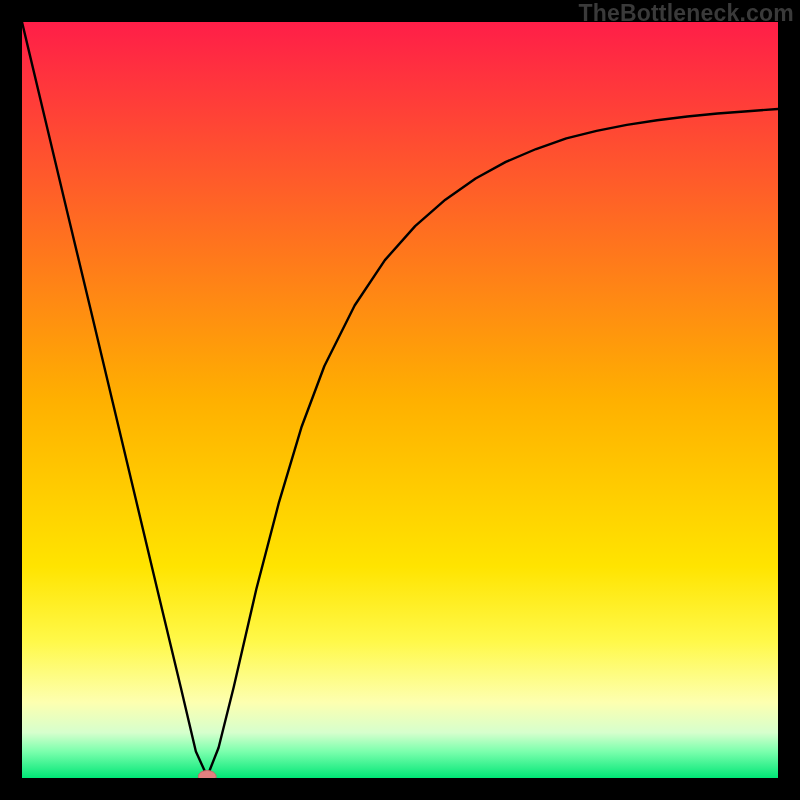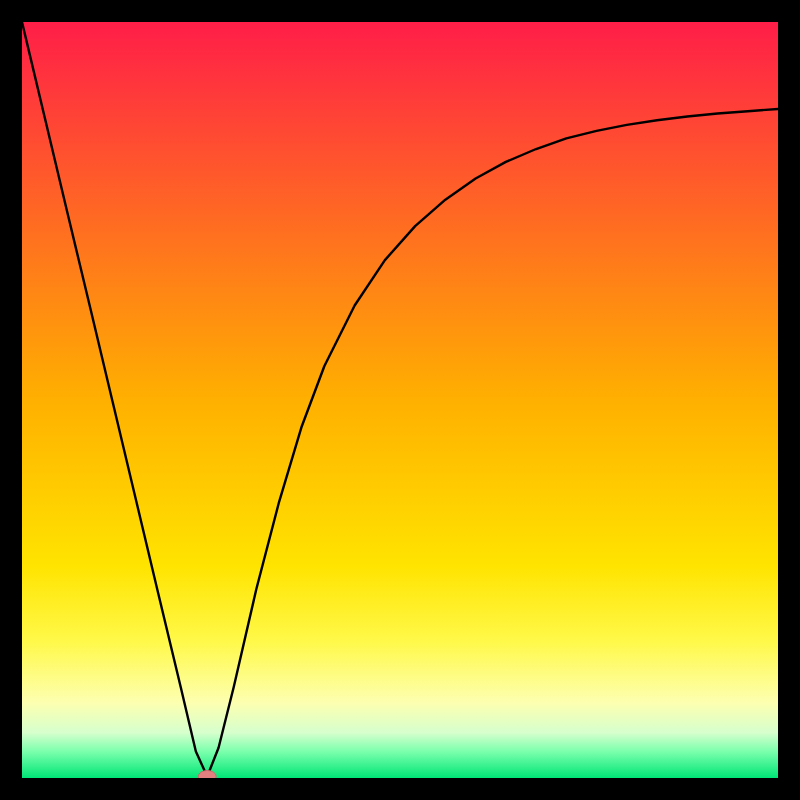--- a/index.html
+++ b/index.html
@@ -33,20 +33,21 @@
     font-weight: 600;
     letter-spacing: 0.2px;
     z-index: 5;
   }
   svg { display: block; }
 </style>
 </head>
 <body>
 
 <div class="frame">
+  <div class="attrib">TheBottleneck.com</div>
   <div class="plot">
     <svg id="chart-svg" width="756" height="756" viewBox="0 0 756 756" preserveAspectRatio="none">
       <defs>
         <linearGradient id="bg-grad" x1="0" y1="0" x2="0" y2="1">
             <stop offset="0%" stop-color="#ff1e48"></stop>
             <stop offset="50%" stop-color="#ffb000"></stop>
             <stop offset="72%" stop-color="#ffe400"></stop>
             <stop offset="82%" stop-color="#fff94a"></stop>
             <stop offset="90%" stop-color="#fdffb0"></stop>
             <stop offset="94%" stop-color="#d6ffcd"></stop>

